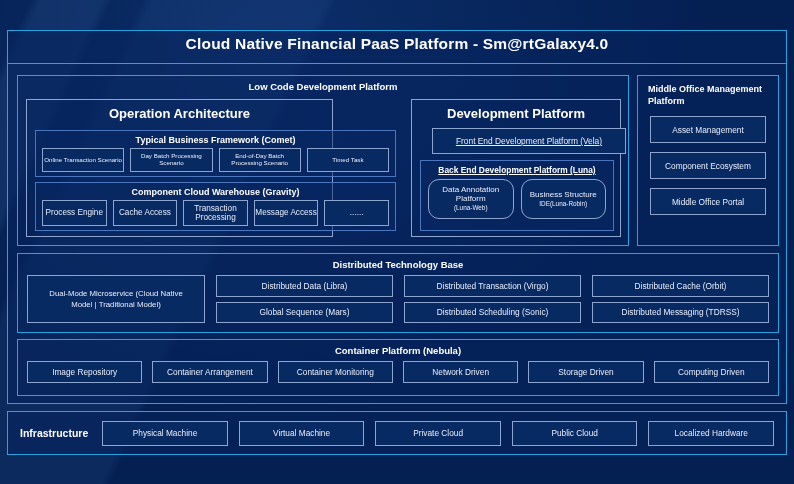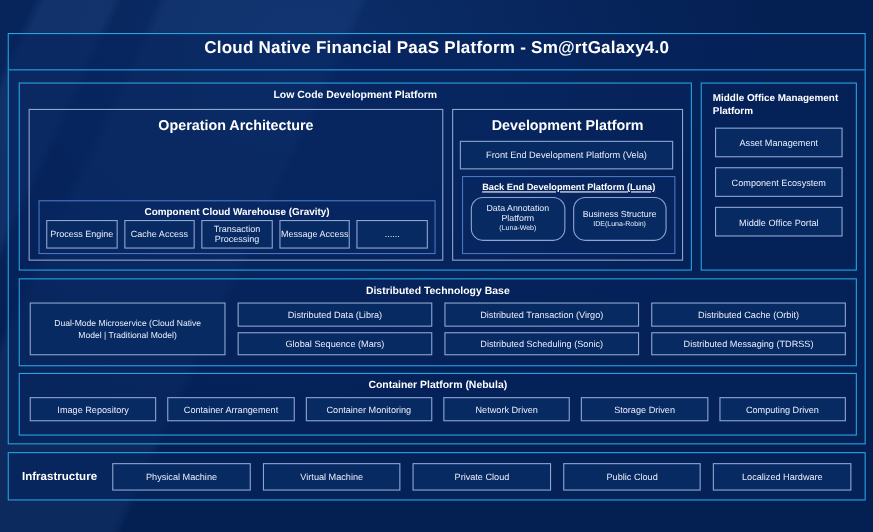--- a/index.html
+++ b/index.html
@@ -38,44 +38,44 @@
   #platform-title{
     position:absolute;left:0;top:4px;width:100%;text-align:center;
     font-size:15.5px;font-weight:bold;letter-spacing:.2px;color:#ffffff;
   }
   #title-rule{position:absolute;left:0;top:32px;width:100%;height:1px;background:#27a3e0;}
 
   
   #row-lowcode{position:absolute;left:9px;top:44px;width:612px;height:171px;box-sizing:border-box;}
   #lowcode-title{text-align:center;font-size:9.5px;font-weight:bold;margin-top:5px;color:#ffffff;}
 
-  #op-arch{position:absolute;left:8px;top:23px;width:377px;height:138px;box-sizing:border-box;}
+  #op-arch{position:absolute;left:8px;top:23px;width:307px;height:138px;box-sizing:border-box;}
   #op-arch-title{text-align:center;font-size:13px;font-weight:bold;margin-top:6px;color:#ffffff;}
 
   #dev-plat{position:absolute;left:393px;top:23px;width:210px;height:138px;box-sizing:border-box;}
   #dev-plat-title{text-align:center;font-size:13px;font-weight:bold;margin-top:6px;color:#ffffff;}
 
   .subgroup{box-sizing:border-box;background:rgba(8,40,100,0.5);}
   .subgroup-title{text-align:center;font-size:9px;font-weight:bold;color:#ffffff;padding-top:4px;}
 
   #tbf{position:absolute;left:8px;top:30px;width:361px;height:47px;}
   #ccw{position:absolute;left:8px;top:82px;width:361px;height:49px;}
 
   .chipbar{display:flex;gap:6px;padding:3px 6px 0 6px;box-sizing:border-box;}
   .chip{
     flex:1;box-sizing:border-box;border:1px solid #8ea6cf;background:#082a63;
     display:flex;align-items:center;justify-content:center;text-align:center;
     color:#e8eefb;line-height:1.12;overflow:hidden;
   }
   .chip-sm{height:24px;font-size:6.2px;}
   .chip-md{height:26px;font-size:8.2px;}
 
-  #fe-dev{position:absolute;left:6px;top:28px;width:194px;height:26px;box-sizing:border-box;
+  #fe-dev{position:absolute;left:20px;top:28px;width:194px;height:26px;box-sizing:border-box;
     border:1px solid #8ea6cf;background:#082a63;display:flex;align-items:center;justify-content:center;
-    font-size:8.4px;color:#e8eefb;}
+    font-size:8.4px;color:#e8eefb;text-decoration:underline;}
   #be-dev{position:absolute;left:8px;top:60px;width:194px;height:71px;}
   #be-dev .subgroup-title{font-size:8.4px;text-decoration:underline;}
   #be-chips{display:flex;gap:7px;padding:4px 7px 0 7px;box-sizing:border-box;}
   #be-chips .chip{height:40px;font-size:8px;flex-direction:column;justify-content:center;border-radius:11px;}
   #be-chips .chip .sub{font-size:6.4px;}
 
   #middle-office{position:absolute;left:629px;top:44px;width:142px;height:171px;box-sizing:border-box;}
   #mo-title{font-size:9px;font-weight:bold;padding:7px 0 0 10px;line-height:1.35;color:#ffffff;}
   .mo-chip{
     box-sizing:border-box;margin:9px auto 0 auto;width:116px;height:27px;
@@ -129,20 +129,29 @@
 
   <div id="platform-title">Cloud Native Financial PaaS Platform - Sm@rtGalaxy4.0</div>
   <div id="title-rule"></div>
 
   <div id="row-lowcode" class="cyan">
     <div id="lowcode-title">Low Code Development Platform</div>
 
     <div id="op-arch" class="lite">
       <div id="op-arch-title">Operation Architecture</div>
 
+      <div id="tbf" class="subgroup midblue">
+        <div class="subgroup-title">Typical Business Framework (Comet)</div>
+        <div class="chipbar">
+          <div class="chip chip-sm">Online Transaction Scenario</div>
+          <div class="chip chip-sm">Day Batch Processing Scenario</div>
+          <div class="chip chip-sm">End-of-Day Batch Processing Scenario</div>
+          <div class="chip chip-sm">Timed Task</div>
+        </div>
+      </div>
 
       <div id="ccw" class="subgroup midblue">
         <div class="subgroup-title">Component Cloud Warehouse (Gravity)</div>
         <div class="chipbar">
           <div class="chip chip-md">Process Engine</div>
           <div class="chip chip-md">Cache Access</div>
           <div class="chip chip-md">Transaction Processing</div>
           <div class="chip chip-md">Message Access</div>
           <div class="chip chip-md">......</div>
         </div>

